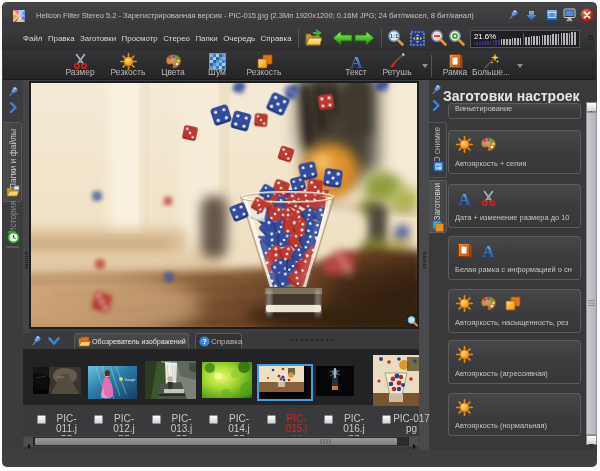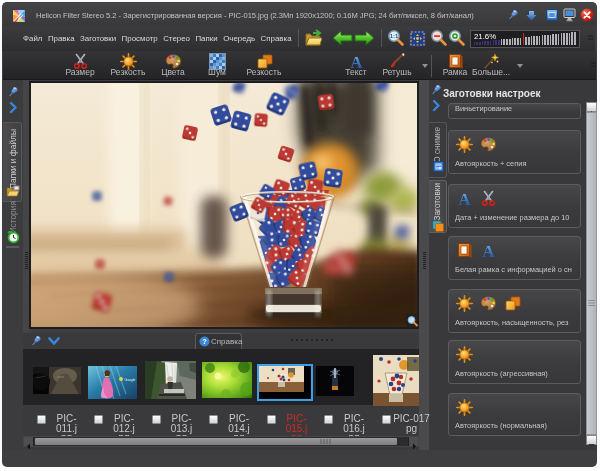--- a/index.html
+++ b/index.html
@@ -20,21 +20,21 @@
 .vsep{position:absolute;top:4px;width:1px;background:#202022;border-right:1px solid #555}
 
 #lside{position:absolute;left:1px;top:78px;width:20px;height:370px;background:#3c3c3e}
 .vtab{position:absolute;left:1px;width:19px;background:linear-gradient(90deg,#4c4c4e,#3f3f41);border:1px solid #59595b;border-left:none;border-radius:0 3px 3px 0}
 .vtxt{writing-mode:vertical-rl;transform:rotate(180deg);font-size:8.4px;color:#cfcfcf;position:absolute;left:4px;white-space:nowrap}
 #lsplit{position:absolute;left:21px;top:78px;width:7px;height:253px;background:#454547}
 #photo{position:absolute;left:27px;top:79px;width:390px;height:248px;background:#1d1d1f;border:2px solid #1d1d1f}
 #rsplit{position:absolute;left:417px;top:78px;width:10px;height:370px;background:#4a4a4c}
 
 #rpanel{position:absolute;left:427px;top:78px;width:168px;height:370px;background:#39393b}
-#rphead{position:absolute;left:14px;top:8px;font-size:10px;font-weight:bold;color:#e4e4e4}
+#rphead{position:absolute;left:14px;top:8px;font-size:14px;font-weight:bold;color:#e4e4e4}
 .card{position:absolute;left:19px;width:133px;background:linear-gradient(#47474a,#3b3b3d 55%,#38383a);border:1px solid #5c5c5e;border-radius:3px;color:#c6c6c6;font-size:8.4px}
 .card .cl{position:absolute;left:6px;bottom:5px;white-space:nowrap;font-size:8px;transform:scaleX(0.93);transform-origin:0 0}
 .card .ci{position:absolute;left:7px;top:5px;display:flex;gap:7px}
 
 #bpanel{position:absolute;left:21px;top:331px;width:396px;height:117px;background:#3a3a3c}
 .btab{position:absolute;top:0;height:16px;font-size:8px;color:#b9b9b9;border:1px solid #5a5a5c;border-bottom:none;border-radius:3px 3px 0 0;background:#333335}
 .btab.active{background:linear-gradient(#4a4a4c,#3c3c3e);color:#e8e8e8}
 #strip{position:absolute;left:0;top:16px;width:396px;height:56px;background:#232325}
 .thumb{position:absolute;background:#000}
 .fname{position:absolute;font-size:10px;color:#c9c9c9;text-align:center;line-height:9.5px;top:81px;width:40px}
@@ -1191,20 +1191,28 @@
           <g transform="rotate(40 6 6)">
             <ellipse cx="6" cy="2.8" rx="2.6" ry="2.2" fill="url(#png1)"></ellipse>
             <rect x="4.1" y="4" width="3.8" height="2.8" rx="1" fill="url(#png1)"></rect>
             <path d="M6,6.5 L6,11.2" stroke="#5a8ac8" stroke-width="1.1"></path>
             <ellipse cx="5.2" cy="2.2" rx="0.9" ry="0.7" fill="#d8ecff" opacity="0.9"></ellipse>
           </g>
         </svg>
 <svg class="abs" style="left:25px;top:4px" width="12" height="10" viewBox="0 0 12 10">
           <path d="M1.5,1.5 L6,6.5 L10.5,1.5" stroke="#3a86d8" stroke-width="2.6" fill="none" stroke-linecap="round" stroke-linejoin="round"></path>
         </svg>
+<div class="btab active" style="left:51px;width:115px">
+          <span class="abs" style="left:17px;top:3px;white-space:nowrap;transform:scaleX(0.9);transform-origin:0 0">Обозреватель изображений</span>
+          <svg class="abs" style="left:3px;top:2px" width="13" height="12" viewBox="0 0 13 12">
+            <path d="M1,2.5 L1,10 L11,10 L11,4 L6,4 L4.8,2.5 Z" fill="#d8a838" stroke="#8a6a18" stroke-width="0.7"></path>
+            <rect x="3" y="1" width="8" height="6" fill="#e86a2a" stroke="#8a4a10" stroke-width="0.6"></rect>
+            <path d="M1,10 L3.2,5.5 L12.5,5.5 L11,10 Z" fill="#f5d270" stroke="#8a6a18" stroke-width="0.7"></path>
+          </svg>
+        </div>
 <div class="btab" style="left:172px;width:47px">
           <span class="abs" style="left:15px;top:3px;white-space:nowrap">Справка</span>
           <svg class="abs" style="left:3px;top:2px" width="11" height="11" viewBox="0 0 11 11">
             <circle cx="5.5" cy="5.5" r="5" fill="#3a86d8"></circle>
             <text x="5.5" y="8.2" text-anchor="middle" font-size="7.5" font-weight="bold" fill="#fff" font-family="Liberation Sans">?</text>
           </svg>
         </div>
 <div class="thumb" style="left:10px;top:34px;width:48px;height:27px"><svg width="48" height="27" viewBox="0 0 48 27">
             <rect width="48" height="27" fill="#141412"></rect>
             <rect x="16" y="0" width="32" height="27" fill="#3a352e"></rect>

